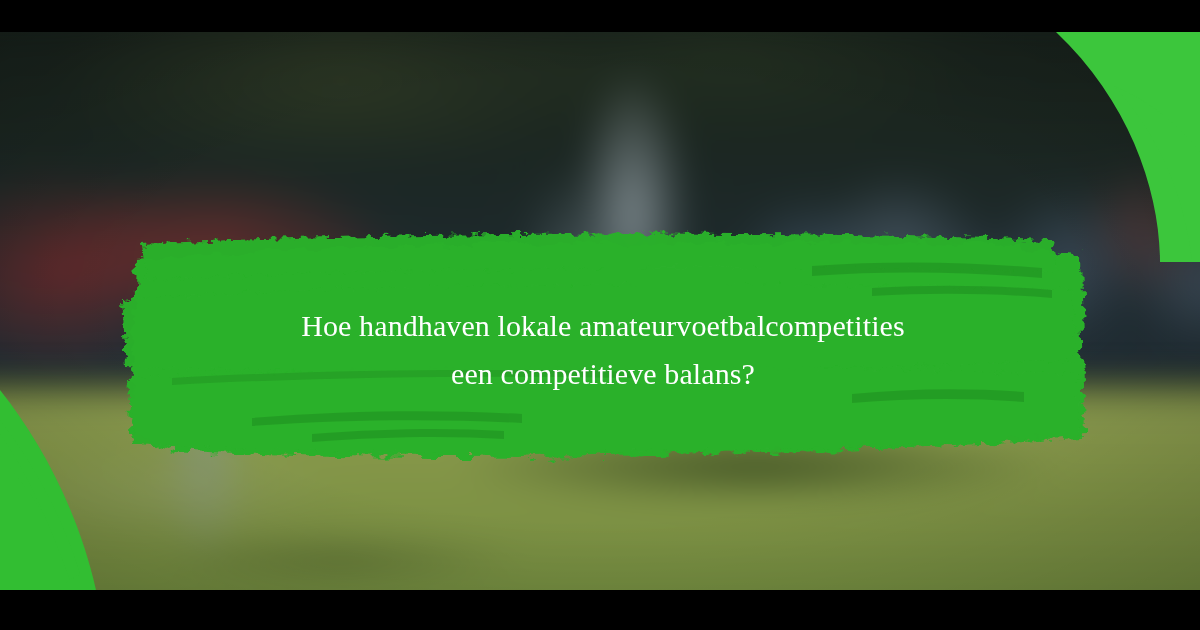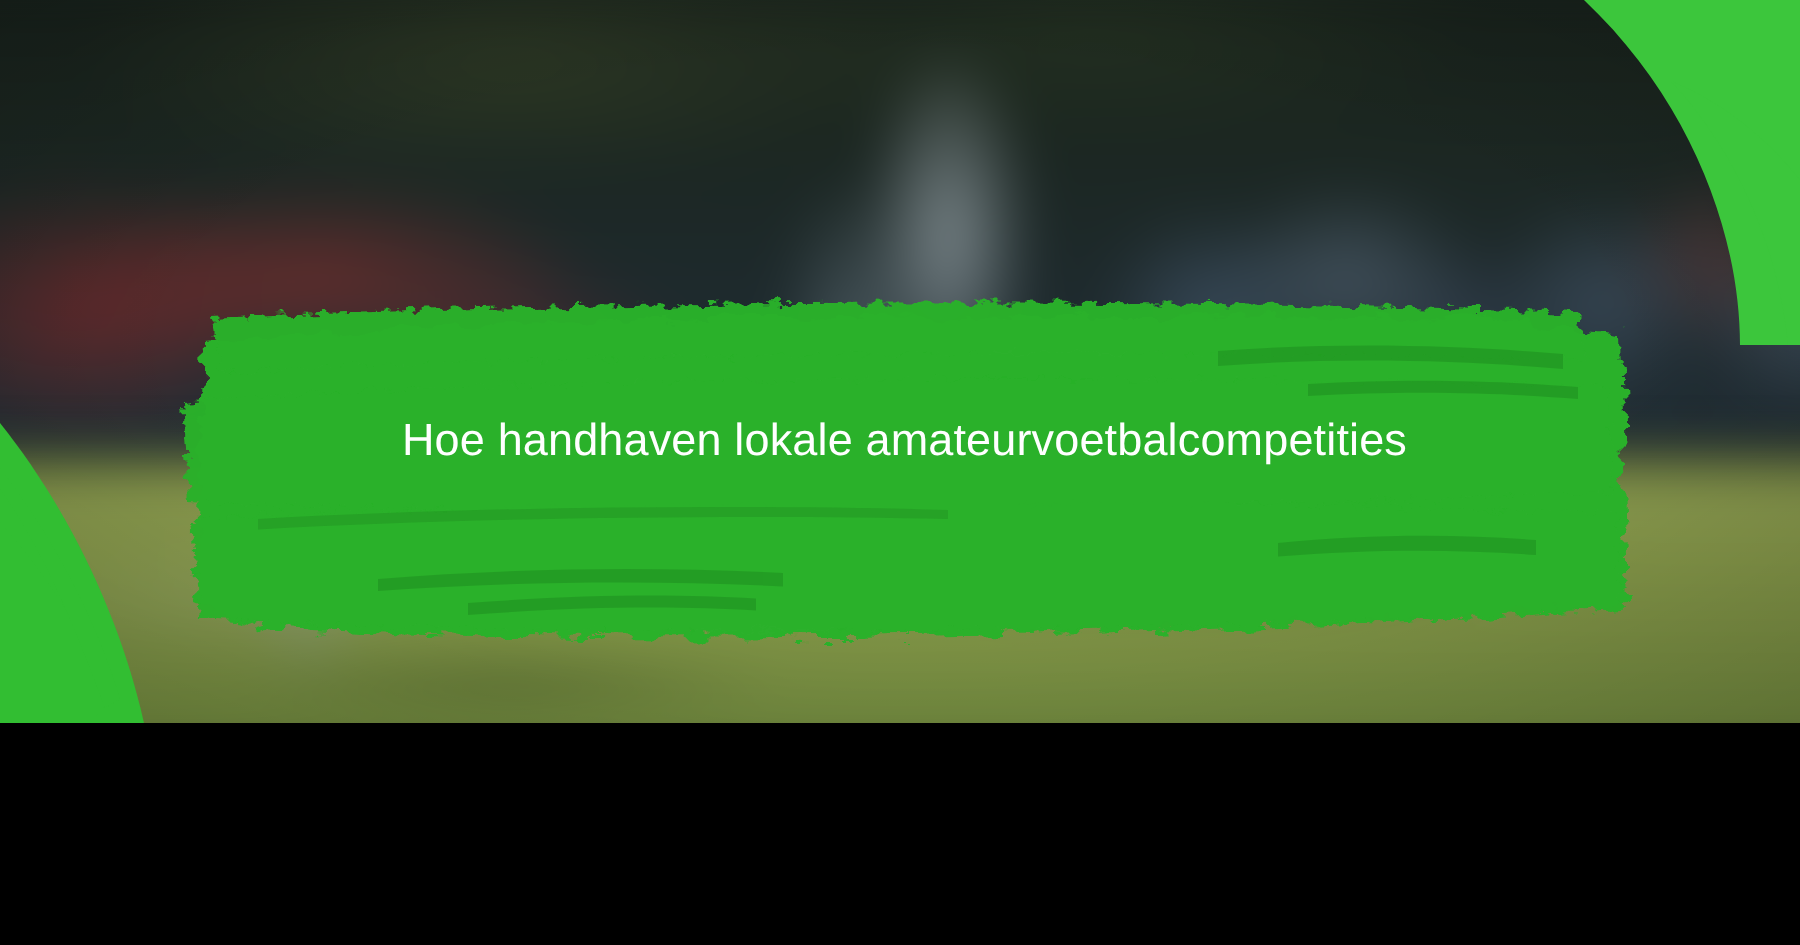--- a/index.html
+++ b/index.html
@@ -3,23 +3,24 @@
 <meta charset="utf-8">
 <style>
   html, body {
     margin: 0;
     padding: 0;
     background: #000;
   }
   #canvas {
     position: relative;
     width: 1200px;
-    height: 482px;
+    height: 558px;
     overflow: hidden;
-    font-family: Liberation Sans, sans-serif;
+    font-family: Liberation Serif, serif;
+    margin-top: 32px;
   }
 
   
   .bg-photo {
     position: absolute;
     inset: 0;
     background-color: #1d2a24;
     overflow: hidden;
   }
   
@@ -163,16 +164,17 @@
         <path d="M 140 190 C 240 182 330 182 410 186 L 410 195 C 330 191 240 191 140 198 Z" fill="#0f5a10"></path>
         <path d="M 200 206 C 280 200 340 200 392 203 L 392 211 C 340 208 280 208 200 214 Z" fill="#0f5a10"></path>
       </g>
       <g opacity=".14">
         <path d="M 60 150 C 200 142 380 140 520 144 L 520 150 C 380 147 200 149 60 157 Z" fill="#0b4a0c"></path>
       </g>
     </svg>
 
     <div class="headline">
       <span class="line l1">Hoe handhaven lokale amateurvoetbalcompetities</span>
+      <span class="line l2">een competitieve balans?</span>
     </div>
   </div>
 
 </div>
 
 </body></html>

